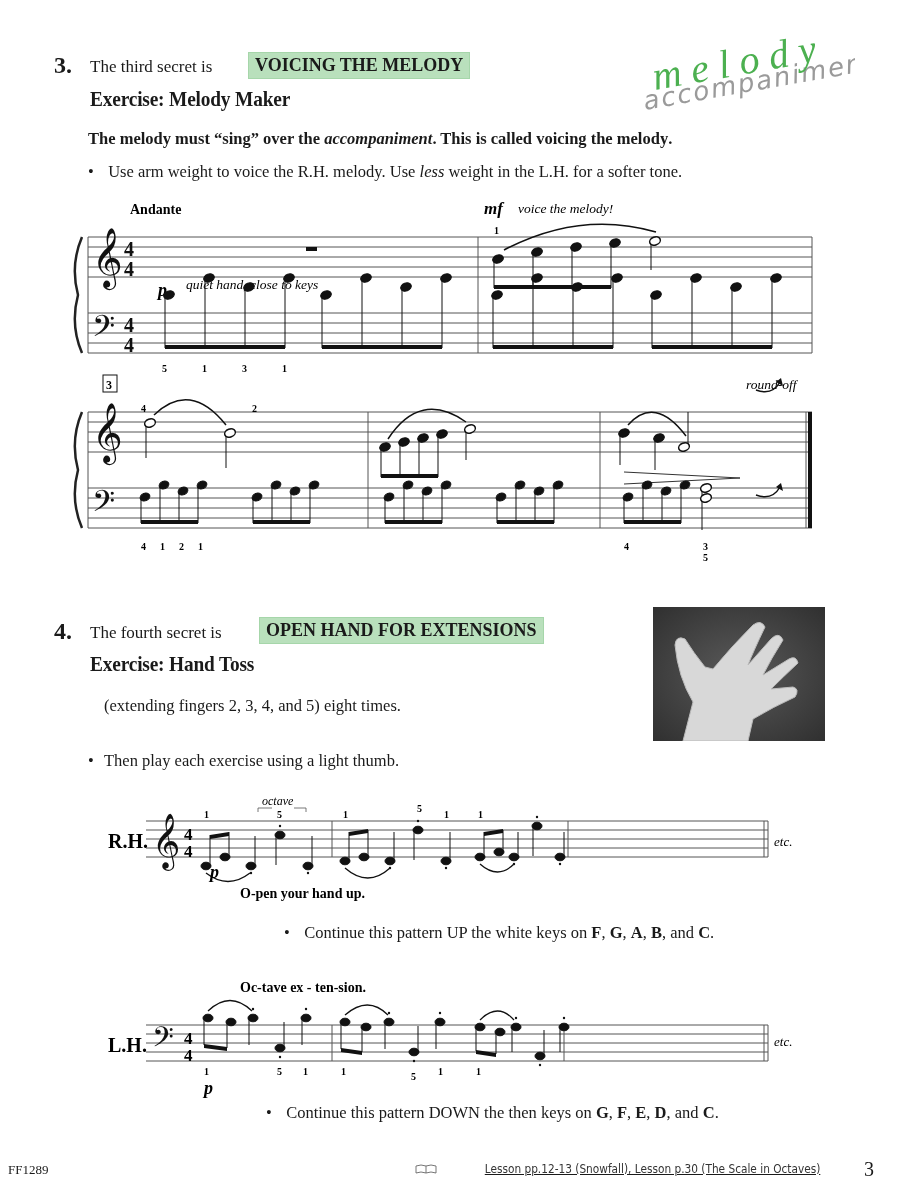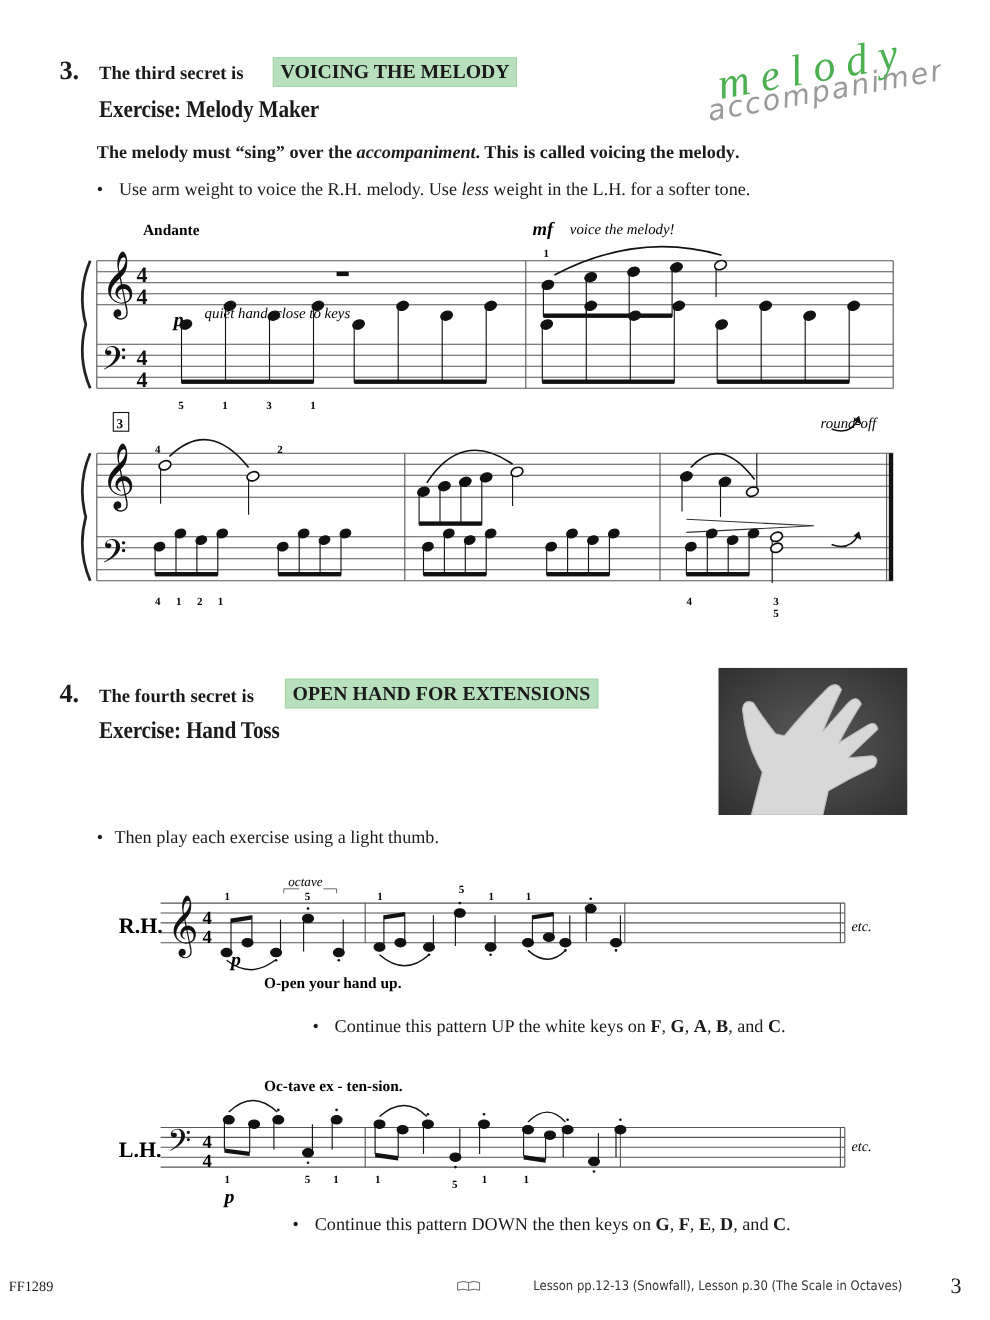--- a/index.html
+++ b/index.html
@@ -1,19 +1,19 @@
 <!DOCTYPE html>
 <html><head>
 <meta charset="utf-8">
 <style>
   html, body { margin:0; padding:0; background:#fff; }
   body { width:900px; height:1200px; position:relative; overflow:hidden; font-family:"Liberation Serif", serif; color:#1a1a1a; }
   .abs { position:absolute; }
   .secnum { font-weight:bold; font-size:24px; }
-  .lead { font-weight:bold; font-size:17px; }
+  .lead { font-weight:normal; font-size:17px; }
   .hl { background:#b9e0bc; border:1px solid #a6d6aa; font-weight:bold; font-size:18px; padding:2px 6px; white-space:nowrap; }
   .ex-title { font-weight:bold; font-size:22px; transform:scaleX(0.88); transform-origin:left; letter-spacing:-0.2px; white-space:nowrap; }
   .body { font-size:16.5px; white-space:nowrap; }
   .bullet::before { content:"•"; display:inline-block; width:16px; }
   .cont { padding-left:16px; display:block; }
   .footer-l { font-size:13px; }
   .footer-r { font-family:"DejaVu Sans", sans-serif; font-size:12px; transform:scaleX(0.88); transform-origin:right; white-space:nowrap; color:#333; }
   .pnum { font-size:20px; }
   .fing { font-weight:bold; font-size:10px; }
   svg text { font-family:"Liberation Serif", serif; }
@@ -266,20 +266,21 @@
       <radialGradient id="bg" cx="50%" cy="50%" r="70%">
         <stop offset="0" stop-color="#5a5a5a"></stop>
         <stop offset="1" stop-color="#303030"></stop>
       </radialGradient>
     </defs>
   <rect width="172" height="134" fill="url(#bg)"></rect>
   <path d="M30 134 L40 95 Q25 70 22 38 Q23 28 32 32 Q40 45 52 60 L60 62 Q78 40 100 18 Q108 12 112 20 Q100 45 95 58 L118 32 Q126 24 130 33 Q118 52 110 68 L136 52 Q143 48 145 56 Q130 70 118 82 L140 80 Q147 82 142 90 Q120 100 100 112 L95 134 Z" fill="#d8d8d8" stroke="#bbb" stroke-width="1"></path>
 </svg>
 
 <div class="abs body" style="left:88px;top:695px;line-height:22px;">
+  <span class="cont">(extending fingers 2, 3, 4, and 5) eight times.</span>
 </div>
 <div class="abs body bullet" style="left:88px;top:751px;">Then play each exercise using a light thumb.</div>
 
 <svg class="abs" style="left:100px;top:790px;" width="720" height="120">
   <text x="8" y="58" font-size="20" font-weight="bold">R.H.</text>
   <g stroke="#555" stroke-width="1">
     <line x1="46" y1="31" x2="668" y2="31"></line>
       <line x1="46" y1="40" x2="668" y2="40"></line>
       <line x1="46" y1="49" x2="668" y2="49"></line>
       <line x1="46" y1="58" x2="668" y2="58"></line>
@@ -438,19 +439,19 @@
   </g>
   <text x="104" y="124" font-size="18" font-weight="bold" font-style="italic">p</text>
   <text x="674" y="76" font-size="13" font-style="italic">etc.</text>
 </svg>
 
 <div class="abs body bullet" style="left:266px;top:1103px;">
   <span>Continue this pattern DOWN the then keys on </span><b>G</b>, <b>F</b>, <b>E</b>, <b>D</b>, and <b>C</b>.
 </div>
 
 <div class="abs footer-l" style="left:8px;top:1162px;">FF1289</div>
-<div class="abs" style="right:80px;top:1162px;display:flex;align-items:center;gap:2px;">
+<div class="abs" style="right:80px;top:1162px;display:flex;align-items:center;gap:2px;text-decoration:underline;">
   <svg width="22" height="12">
     <path d="M1 10 L1 3 Q6 1 11 3 Q16 1 21 3 L21 10 Q16 8 11 10 Q6 8 1 10 Z M11 3 L11 10" stroke="#666" stroke-width="0.9" fill="none"></path>
   </svg>
   <span class="footer-r">Lesson pp.12-13 (Snowfall), Lesson p.30 (The Scale in Octaves)</span>
 </div>
 <div class="abs pnum" style="left:864px;top:1158px;">3</div>
 
 </body></html>

